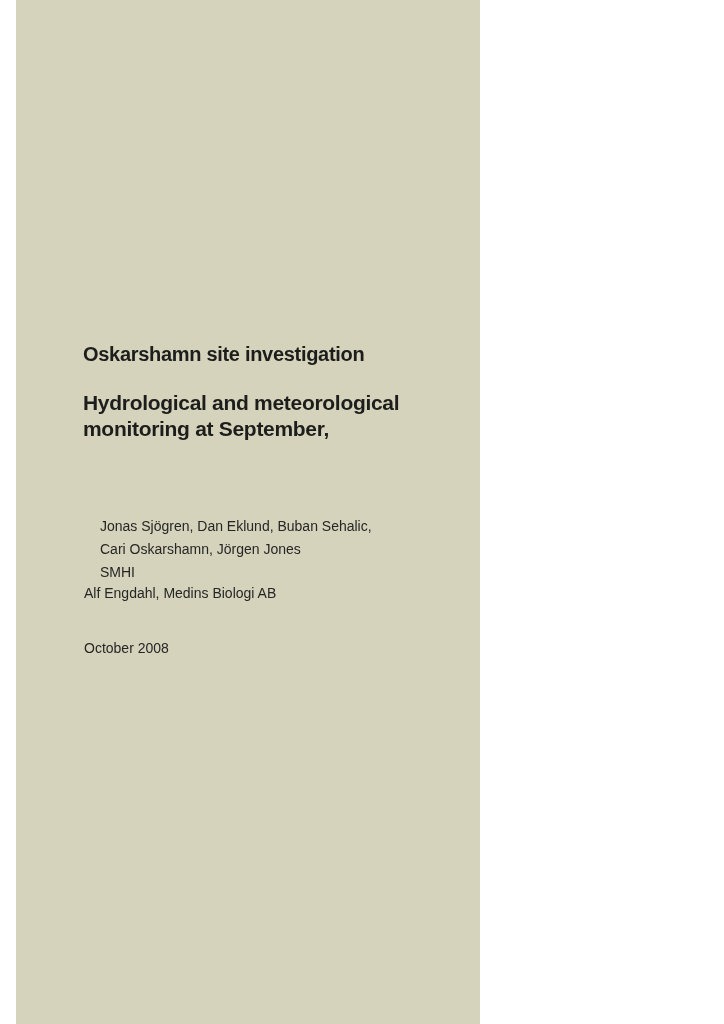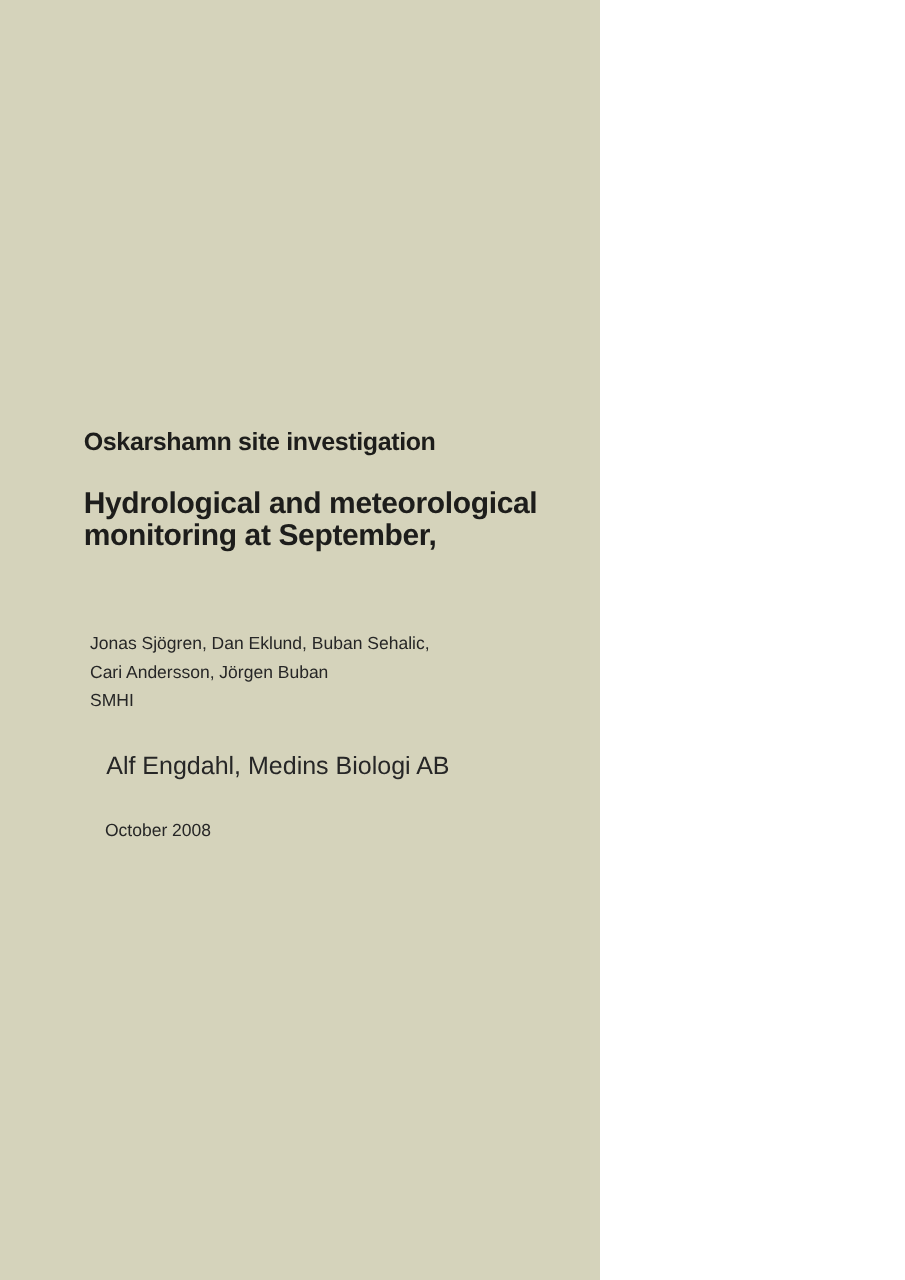--- a/index.html
+++ b/index.html
@@ -11,80 +11,80 @@
   }
   html,body{margin:0;padding:0;background:#ffffff;}
   .page{
     position:relative;
     width:724px;height:1024px;
     background:var(--panel-white);
     font-family:"Liberation Sans","DejaVu Sans",sans-serif;
     overflow:hidden;
   }
   .main-panel{
-    position:absolute;left:0;top:0;
+    position:absolute;left:16px;top:0;
     width:480px;height:1024px;
     background:var(--beige);
     text-decoration:underline;
   }
   .side-panel{
     position:absolute;left:480px;top:0;
     width:244px;height:1024px;
     background:var(--panel-white);
   }
   .series-title{
     position:absolute;left:67px;top:343px;
     margin:0;
     font-size:20px;font-weight:bold;
     letter-spacing:-0.3px;
     color:var(--text-dark);
   }
   .report-title{
     position:absolute;left:67px;top:390px;
     margin:0;
-    font-size:24px;font-weight:bold;
+    font-size:21px;font-weight:bold;
     line-height:26px;
     letter-spacing:-0.3px;
     color:var(--text-dark);
   }
   .authors{
     position:absolute;left:68px;top:499px;
-    margin:4px;
+    margin:16px;
     font-size:14px;line-height:23px;
     color:#262626;
   }
   .secondary-author{
     position:absolute;left:68px;top:585px;
-    margin:17px;
-    font-size:20px;
+    margin:0;
+    font-size:14px;
     color:#262626;
   }
   .pub-date{
     position:absolute;left:68px;top:640px;
-    margin:16px;
+    margin:0;
     font-size:14px;
     color:#262626;
   }
 </style>
 </head>
 <body>
 
 <div class="page">
 
   <section class="main-panel">
     <h2 class="series-title">Oskarshamn site investigation</h2>
 
     <h1 class="report-title">
       <span>Hydrological and meteorological</span><br>
       <span>monitoring at September,</span><br>
     </h1>
 
     <p class="authors">
       <span>Jonas Sjögren, Dan Eklund, Buban Sehalic,</span><br>
-      <span>Cari Andersson, Jörgen Buban</span><br>
+      <span>Cari Oskarshamn, Jörgen Jones</span><br>
       <span>SMHI</span>
     </p>
 
     <p class="secondary-author">Alf Engdahl, Medins Biologi AB</p>
 
     <p class="pub-date">October 2008</p>
   </section>
 
   <aside class="side-panel">
     

